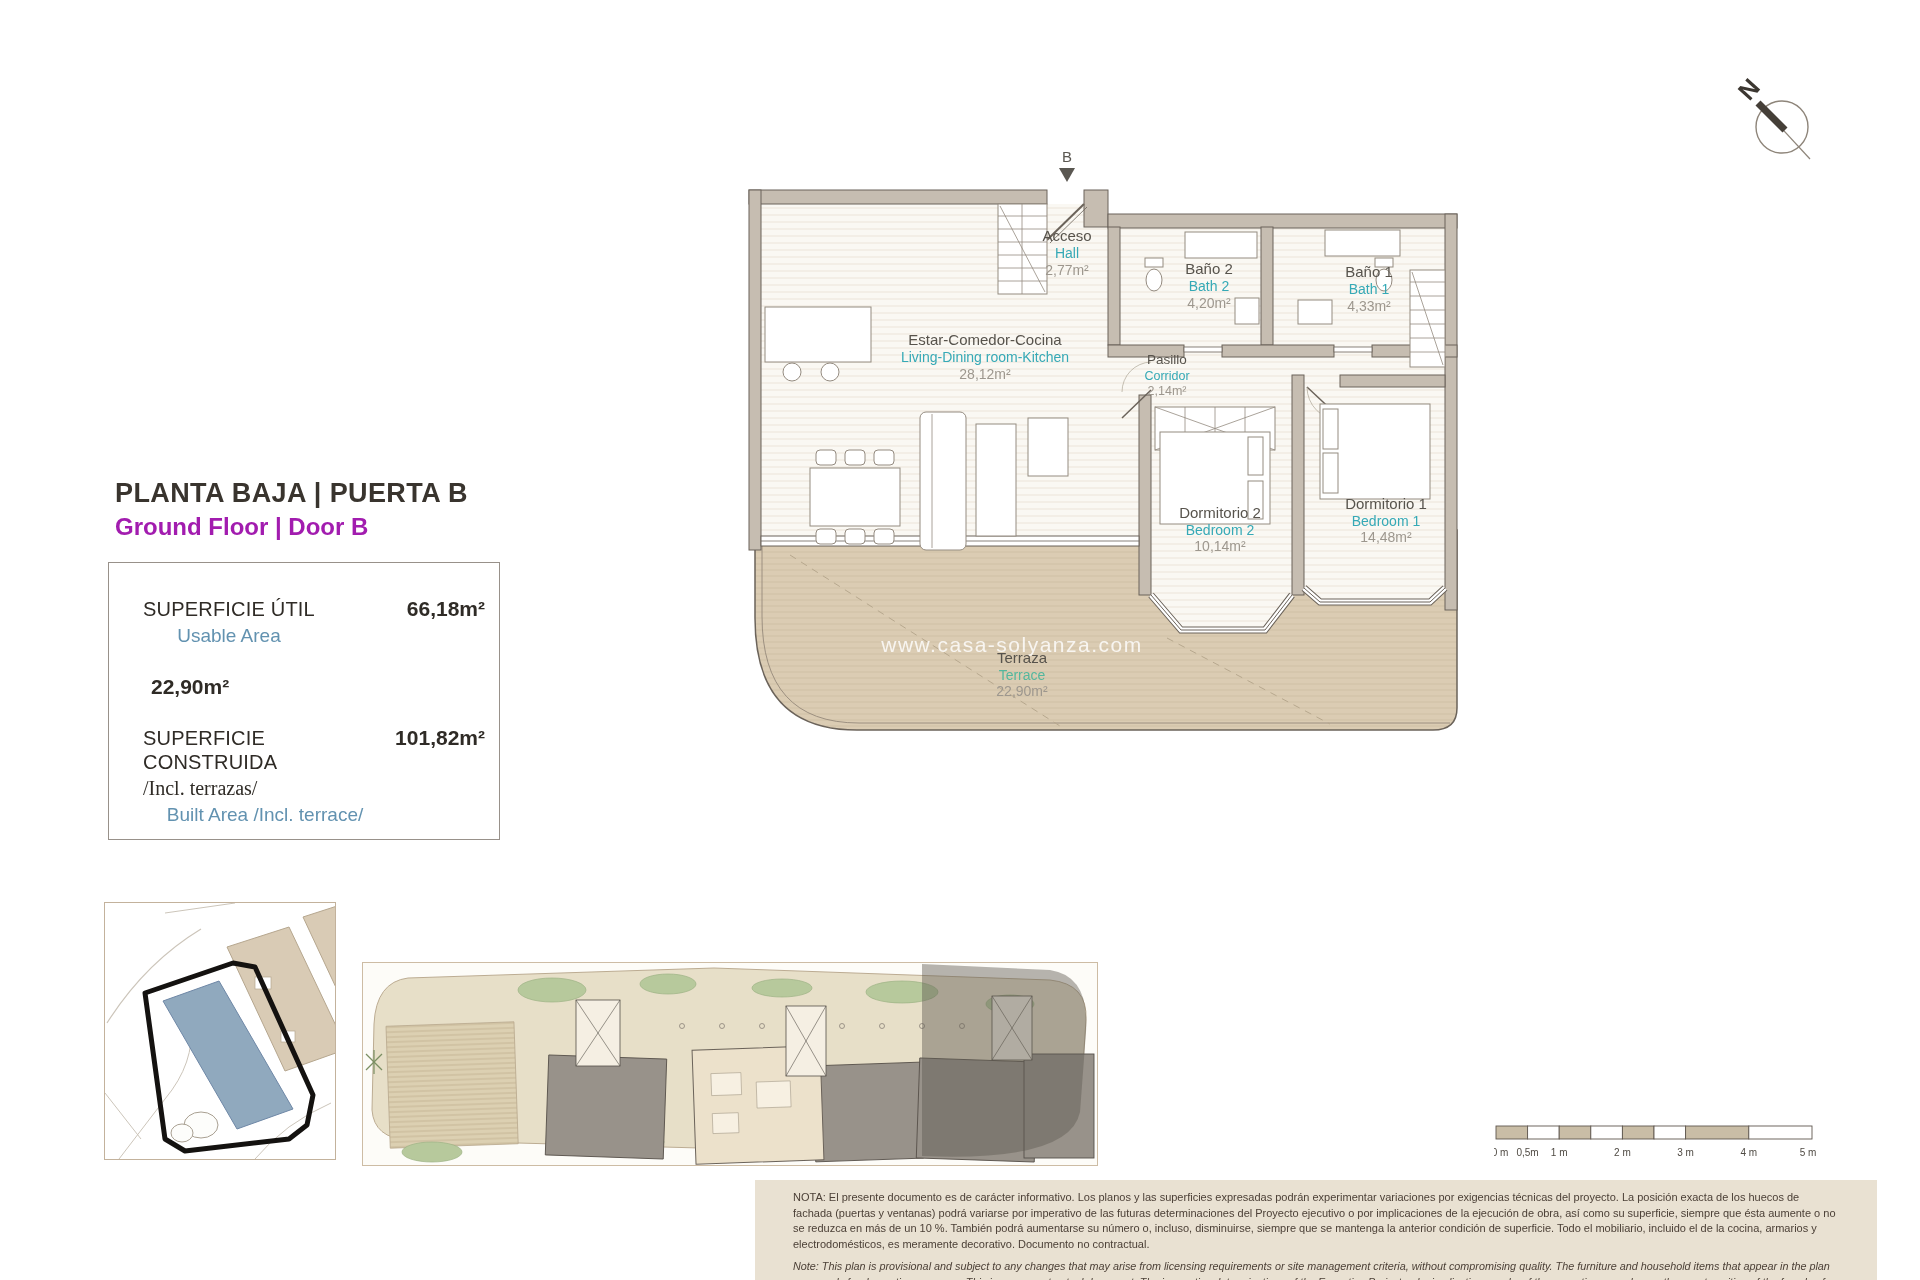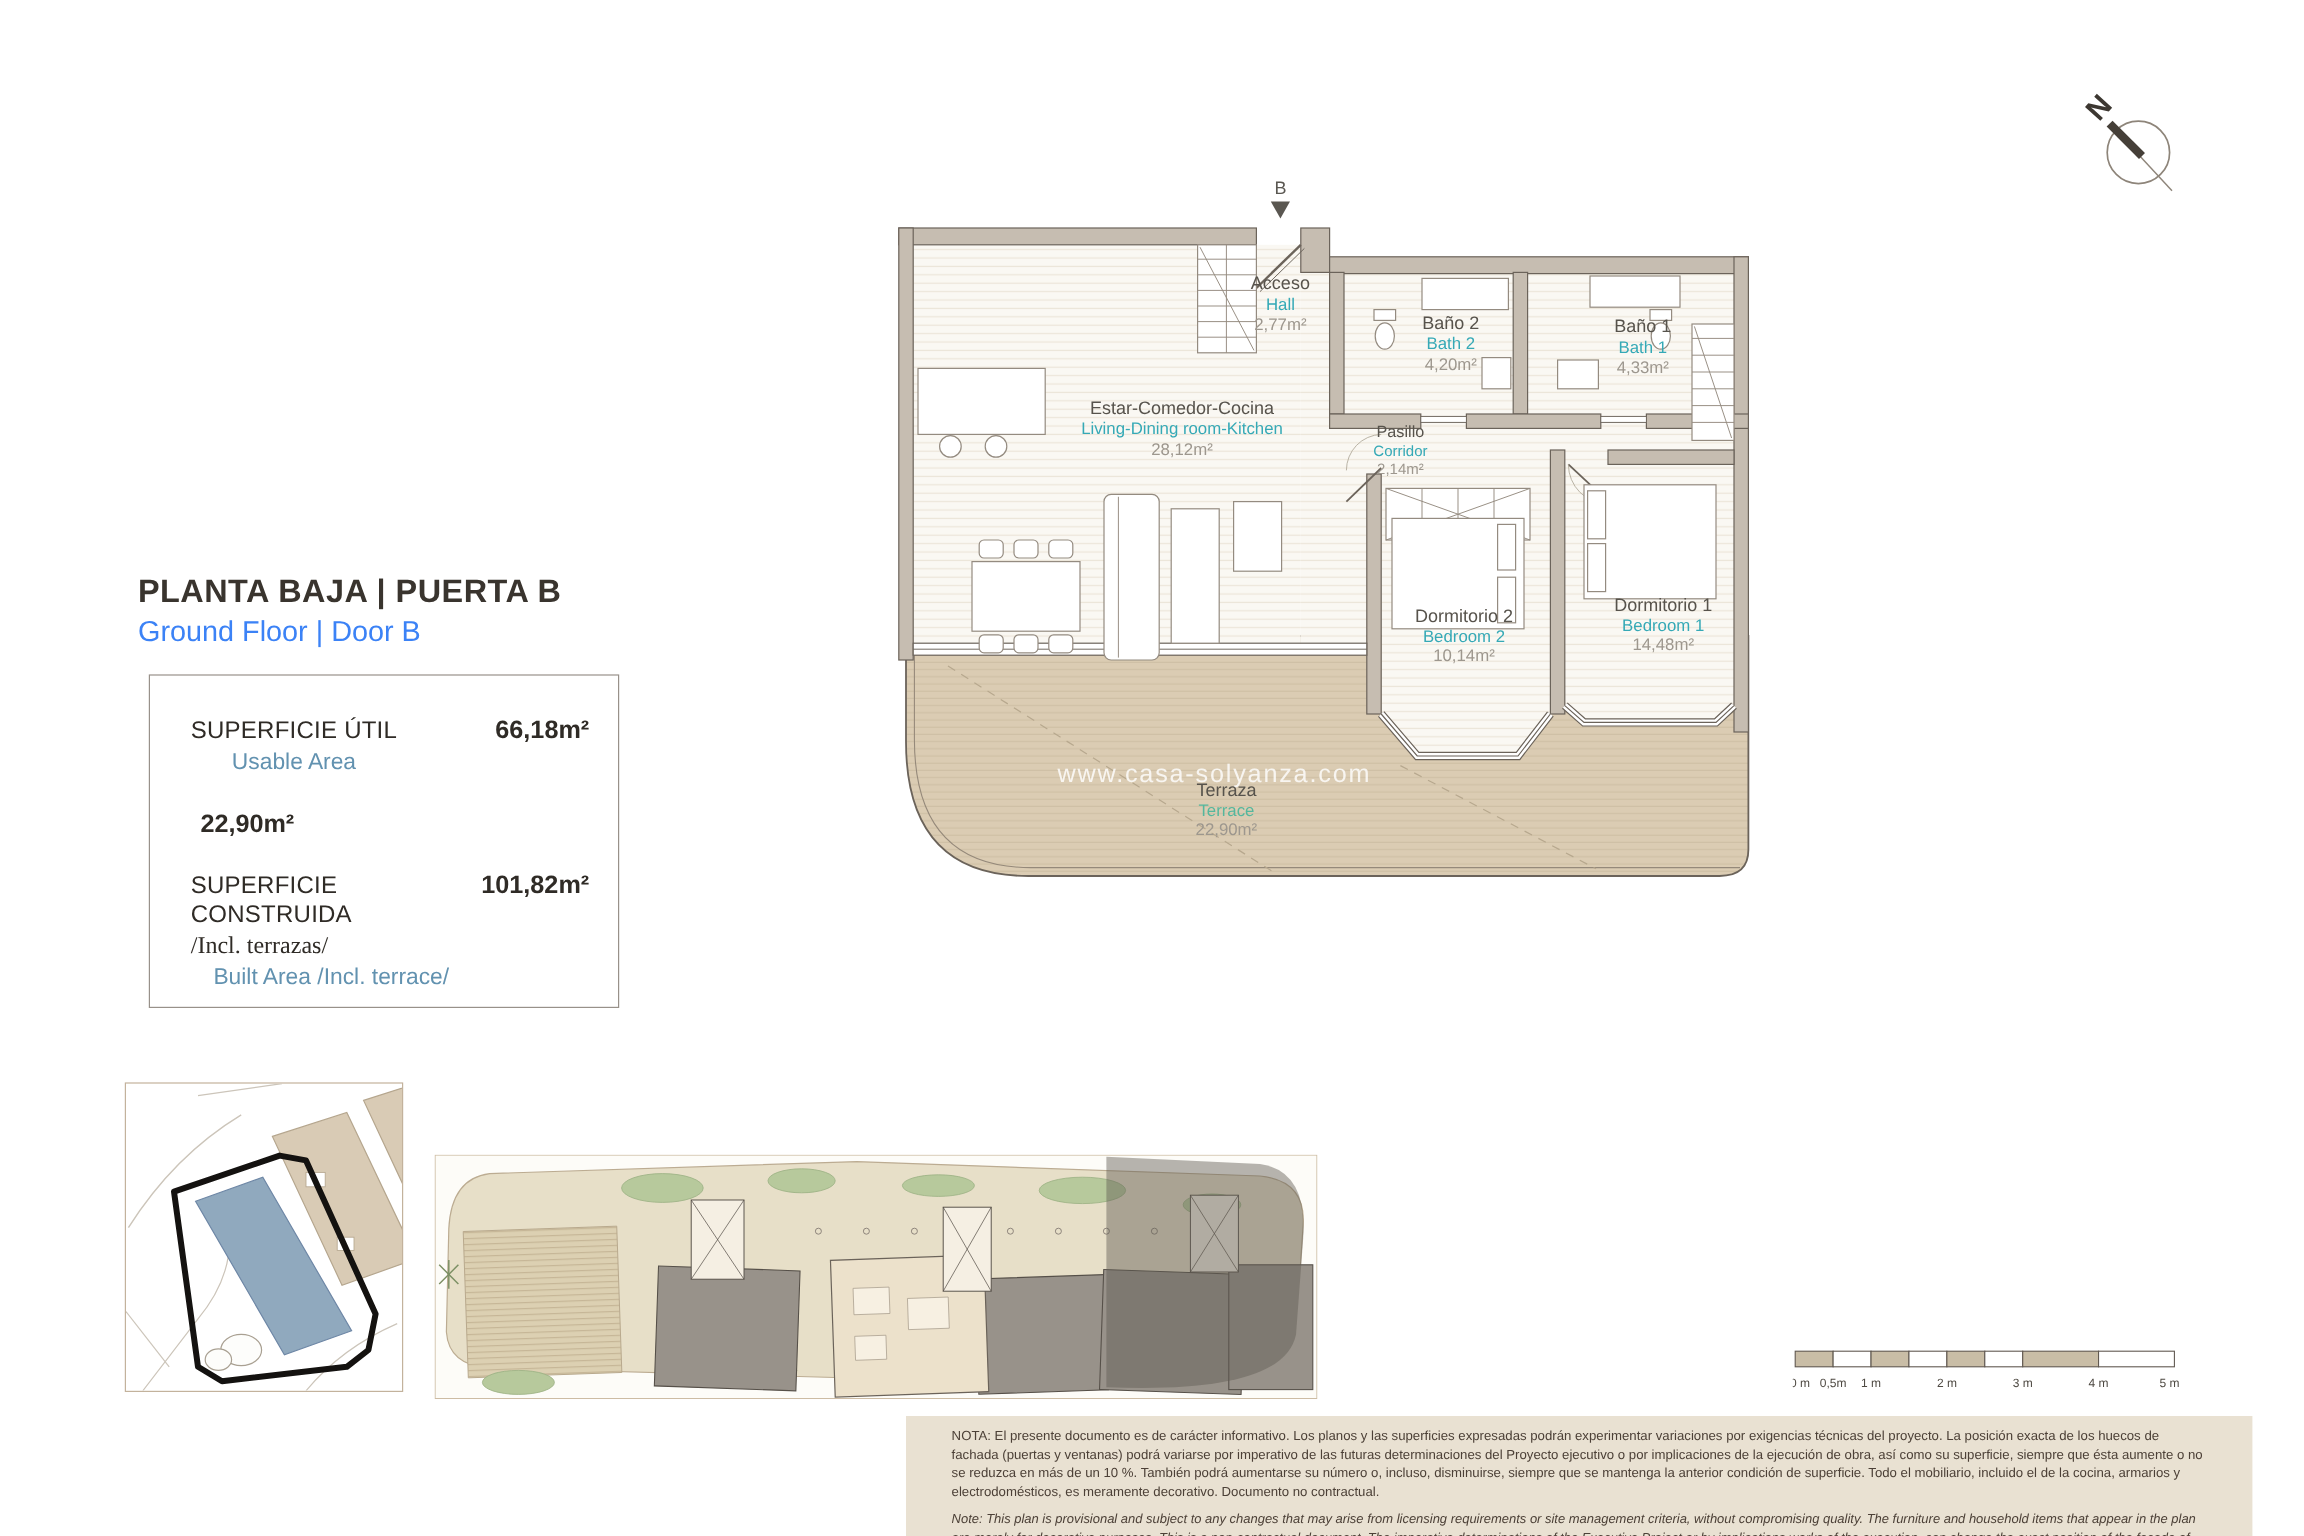--- a/index.html
+++ b/index.html
@@ -1,24 +1,24 @@
 <!DOCTYPE html>
 <html><head>
 <meta charset="utf-8">
 <style>
   html,body{margin:0;padding:0;background:#ffffff;}
   #page{position:relative;width:1920px;height:1280px;background:#ffffff;overflow:hidden;
         font-family:"Liberation Sans",sans-serif;}
   
   .title-block{position:absolute;left:115px;top:478px;}
   .title-es{font-size:27px;font-weight:600;color:#39342e;letter-spacing:.4px;}
-  .title-en{font-size:24px;font-weight:400;color:#3b82f6;margin-top:4px;}
-  
-  .info-box{position:absolute;left:124px;top:562px;width:392px;height:278px;
-            border:1.5px solid #98918a;box-sizing:border-box;padding:34px 24px 0 34px;}
+  .title-en{font-size:24px;font-weight:700;color:#a21caf;margin-top:4px;}
+  
+  .info-box{position:absolute;left:108px;top:562px;width:392px;height:278px;
+            border:1.5px solid #98918a;box-sizing:border-box;padding:34px 14px 0 34px;}
   .info-row{display:flex;justify-content:space-between;margin-bottom:27px;}
   .info-labels{line-height:1.2;}
   .lbl-es{font-size:20px;color:#2f2b26;font-weight:500;letter-spacing:.2px;}
   .lbl-es2{font-size:20px;color:#2f2b26;font-weight:500;margin-top:2px;font-family:Liberation Serif, serif;}
   .lbl-en{font-size:19px;color:#6292b0;margin-top:4px;text-align:center;}
   .info-value{font-size:21px;color:#2f2b26;font-weight:700;white-space:nowrap;padding-left:8px;}
   
   .floorplan{position:absolute;left:730px;top:140px;}
   .wall{fill:#c6bdb1;stroke:#6b635a;stroke-width:1;}
   .furn{fill:#ffffff;stroke:#948b80;stroke-width:1;}

